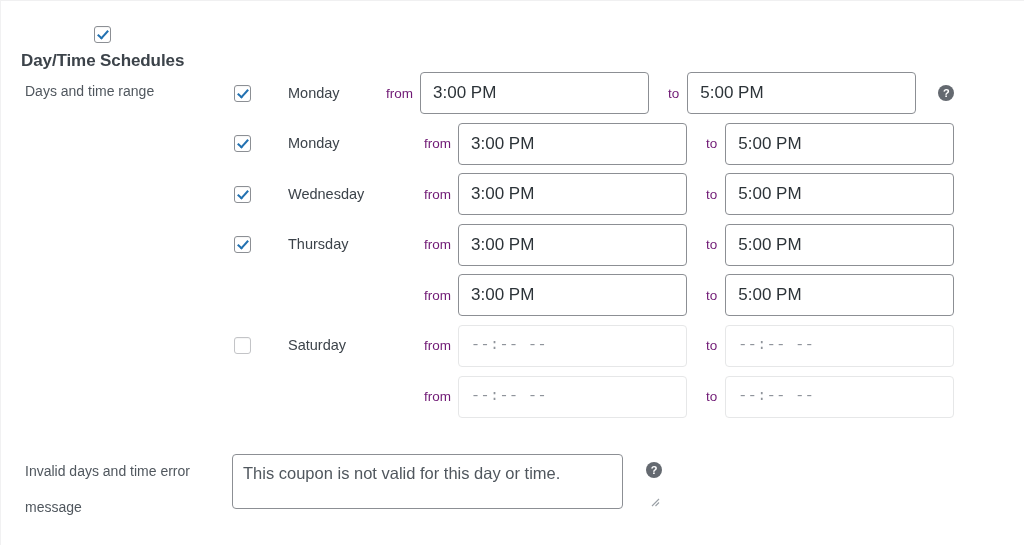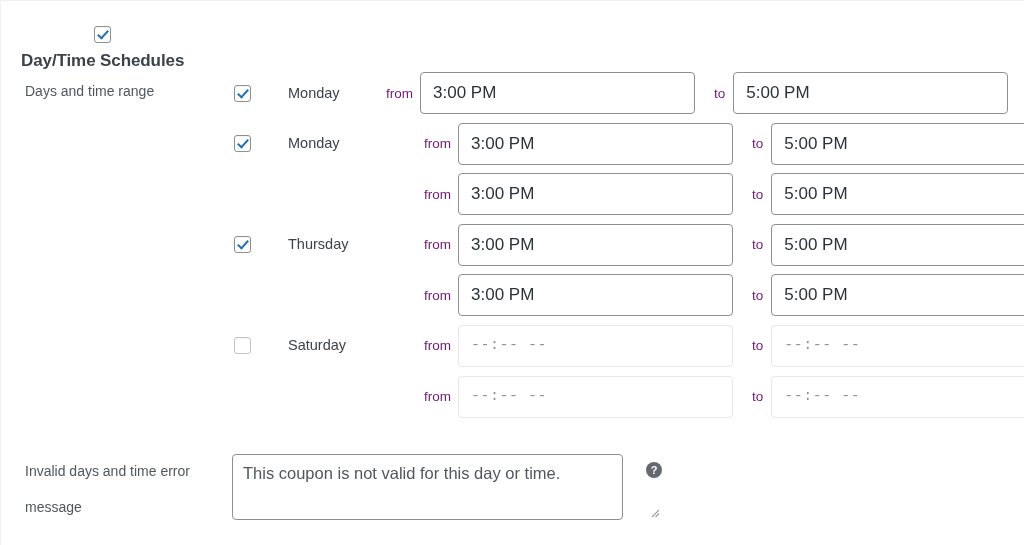--- a/index.html
+++ b/index.html
@@ -123,21 +123,21 @@
     flex: 0 0 auto;
     margin-left: auto;
     padding-right: 7px;
   }
   .conj-to {
     margin-left: 12px;
     padding: 0 8px 0 7px;
   }
 
   .tinput {
-    width: 275px;
+    width: 229px;
     height: 42px;
     box-sizing: border-box;
     border: 1px solid #8c8f94;
     border-radius: 4px;
     background: #fff;
     font-family: "Liberation Sans", sans-serif;
     font-size: 17px;
     color: #2c3338;
     padding: 0 12px;
     line-height: 40px;
@@ -174,21 +174,21 @@
   
   .ta-wrap {
     position: absolute;
     left: 231px;
     top: 453px;
     display: flex;
     align-items: flex-start;
   }
   .ta {
     width: 391px;
-    height: 66px;
+    height: 55px;
     box-sizing: border-box;
     border: 1px solid #8c8f94;
     border-radius: 4px;
     background: #fff;
     font-family: "Liberation Sans", sans-serif;
     font-size: 16.5px;
     color: #50575e;
     line-height: 30px;
     padding: 3px 10px;
     position: relative;
@@ -236,20 +236,24 @@
         <div class="daycell">
           <div class="cb checked"></div>
           <div class="dayname">Monday</div>
         </div>
         <div class="conj">from</div>
         <div class="tinput">3:00 PM</div>
         <div class="conj conj-to">to</div>
         <div class="tinput">5:00 PM</div>
       </div>
       <div class="row">
+        <div class="daycell">
+          <div class="cb checked"></div>
+          <div class="dayname">Wednesday</div>
+        </div>
         <div class="conj">from</div>
         <div class="tinput">3:00 PM</div>
         <div class="conj conj-to">to</div>
         <div class="tinput">5:00 PM</div>
       </div>
       <div class="row">
         <div class="daycell">
           <div class="cb checked"></div>
           <div class="dayname">Thursday</div>
         </div>

